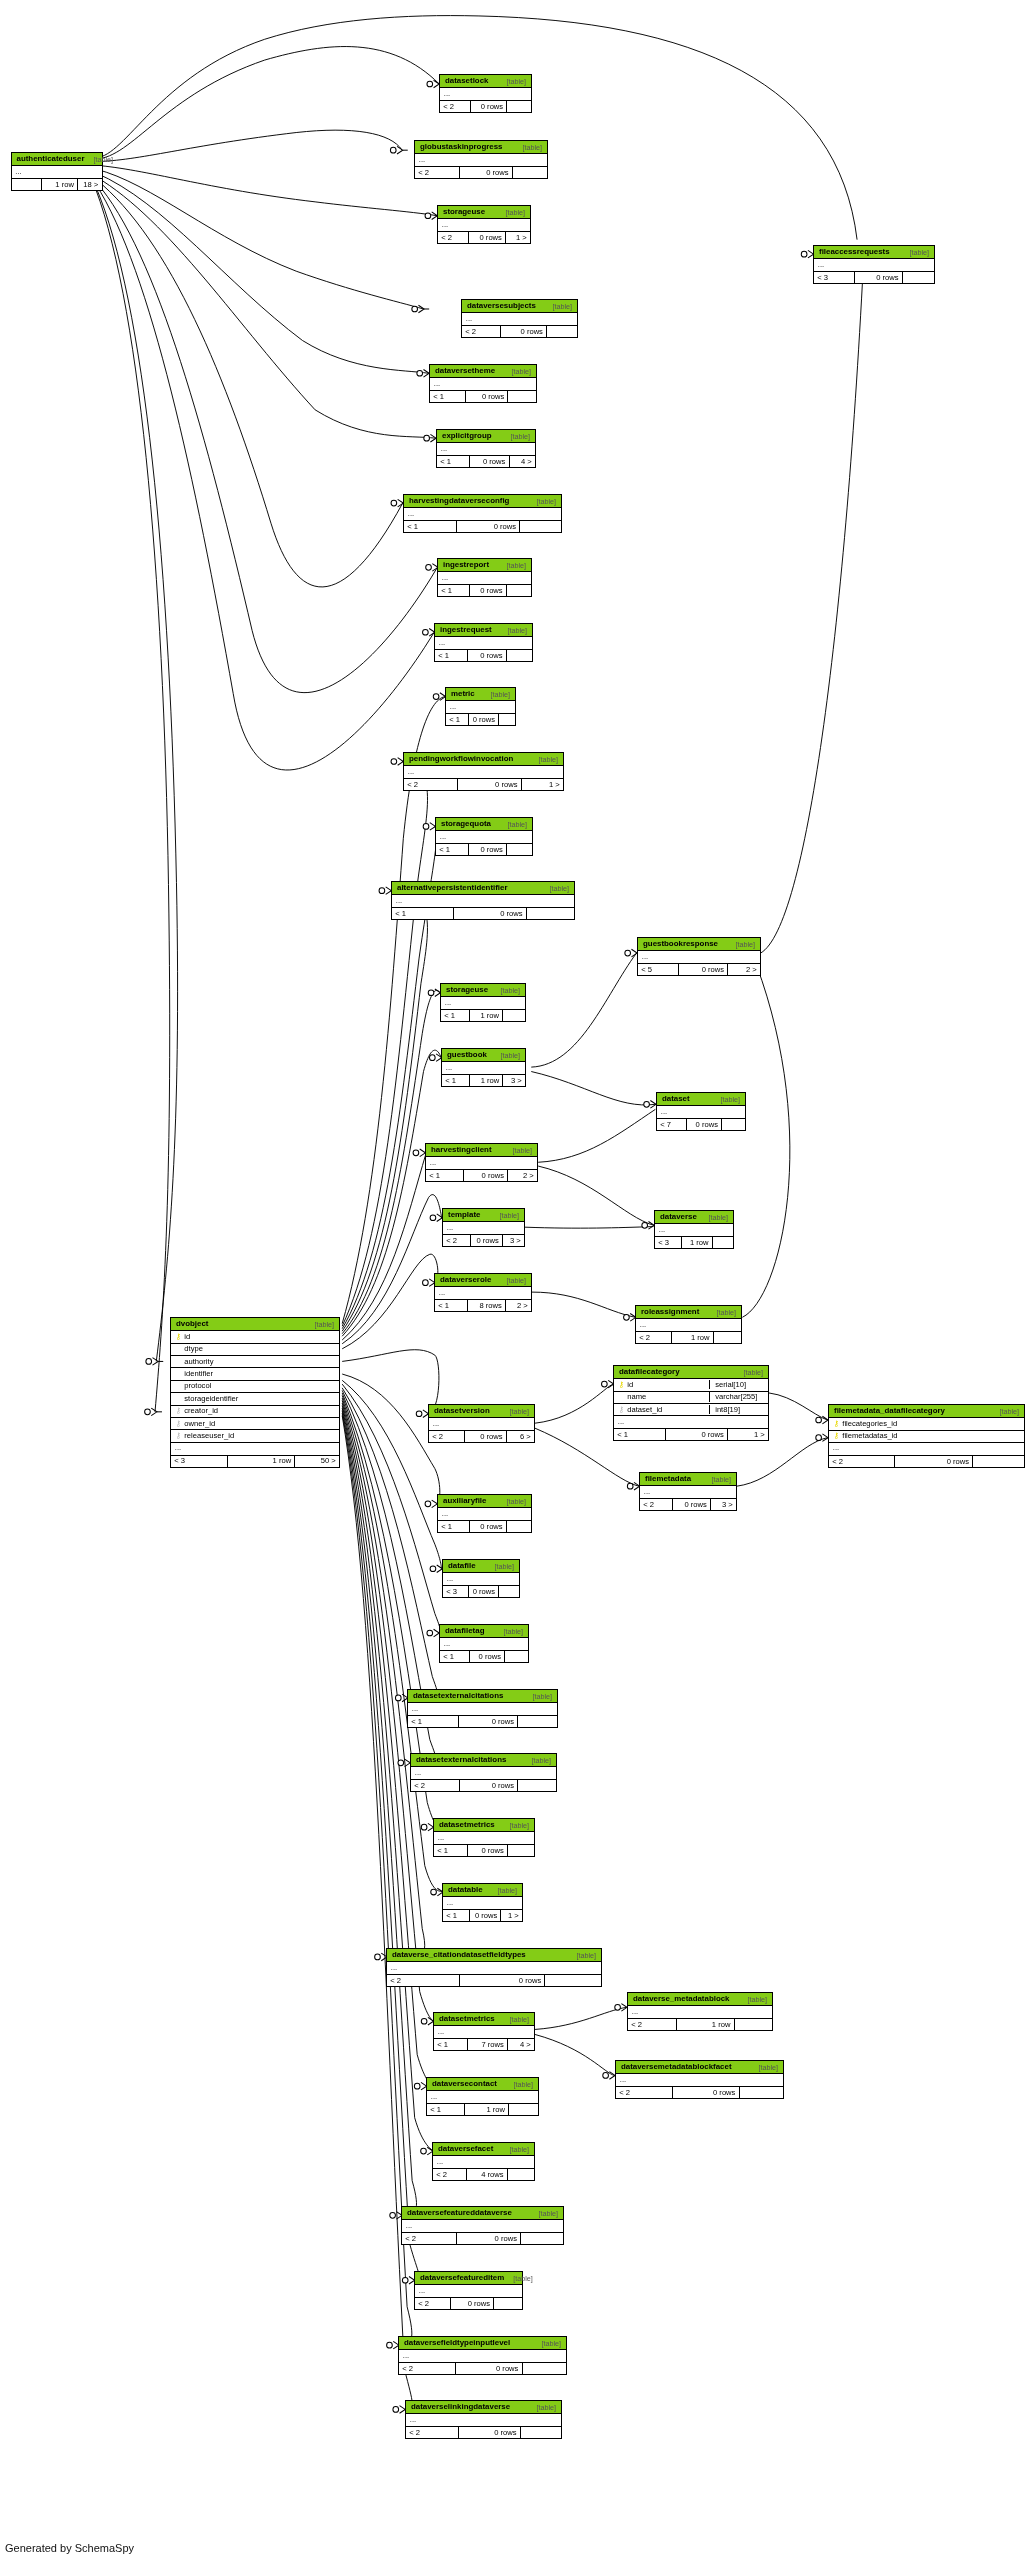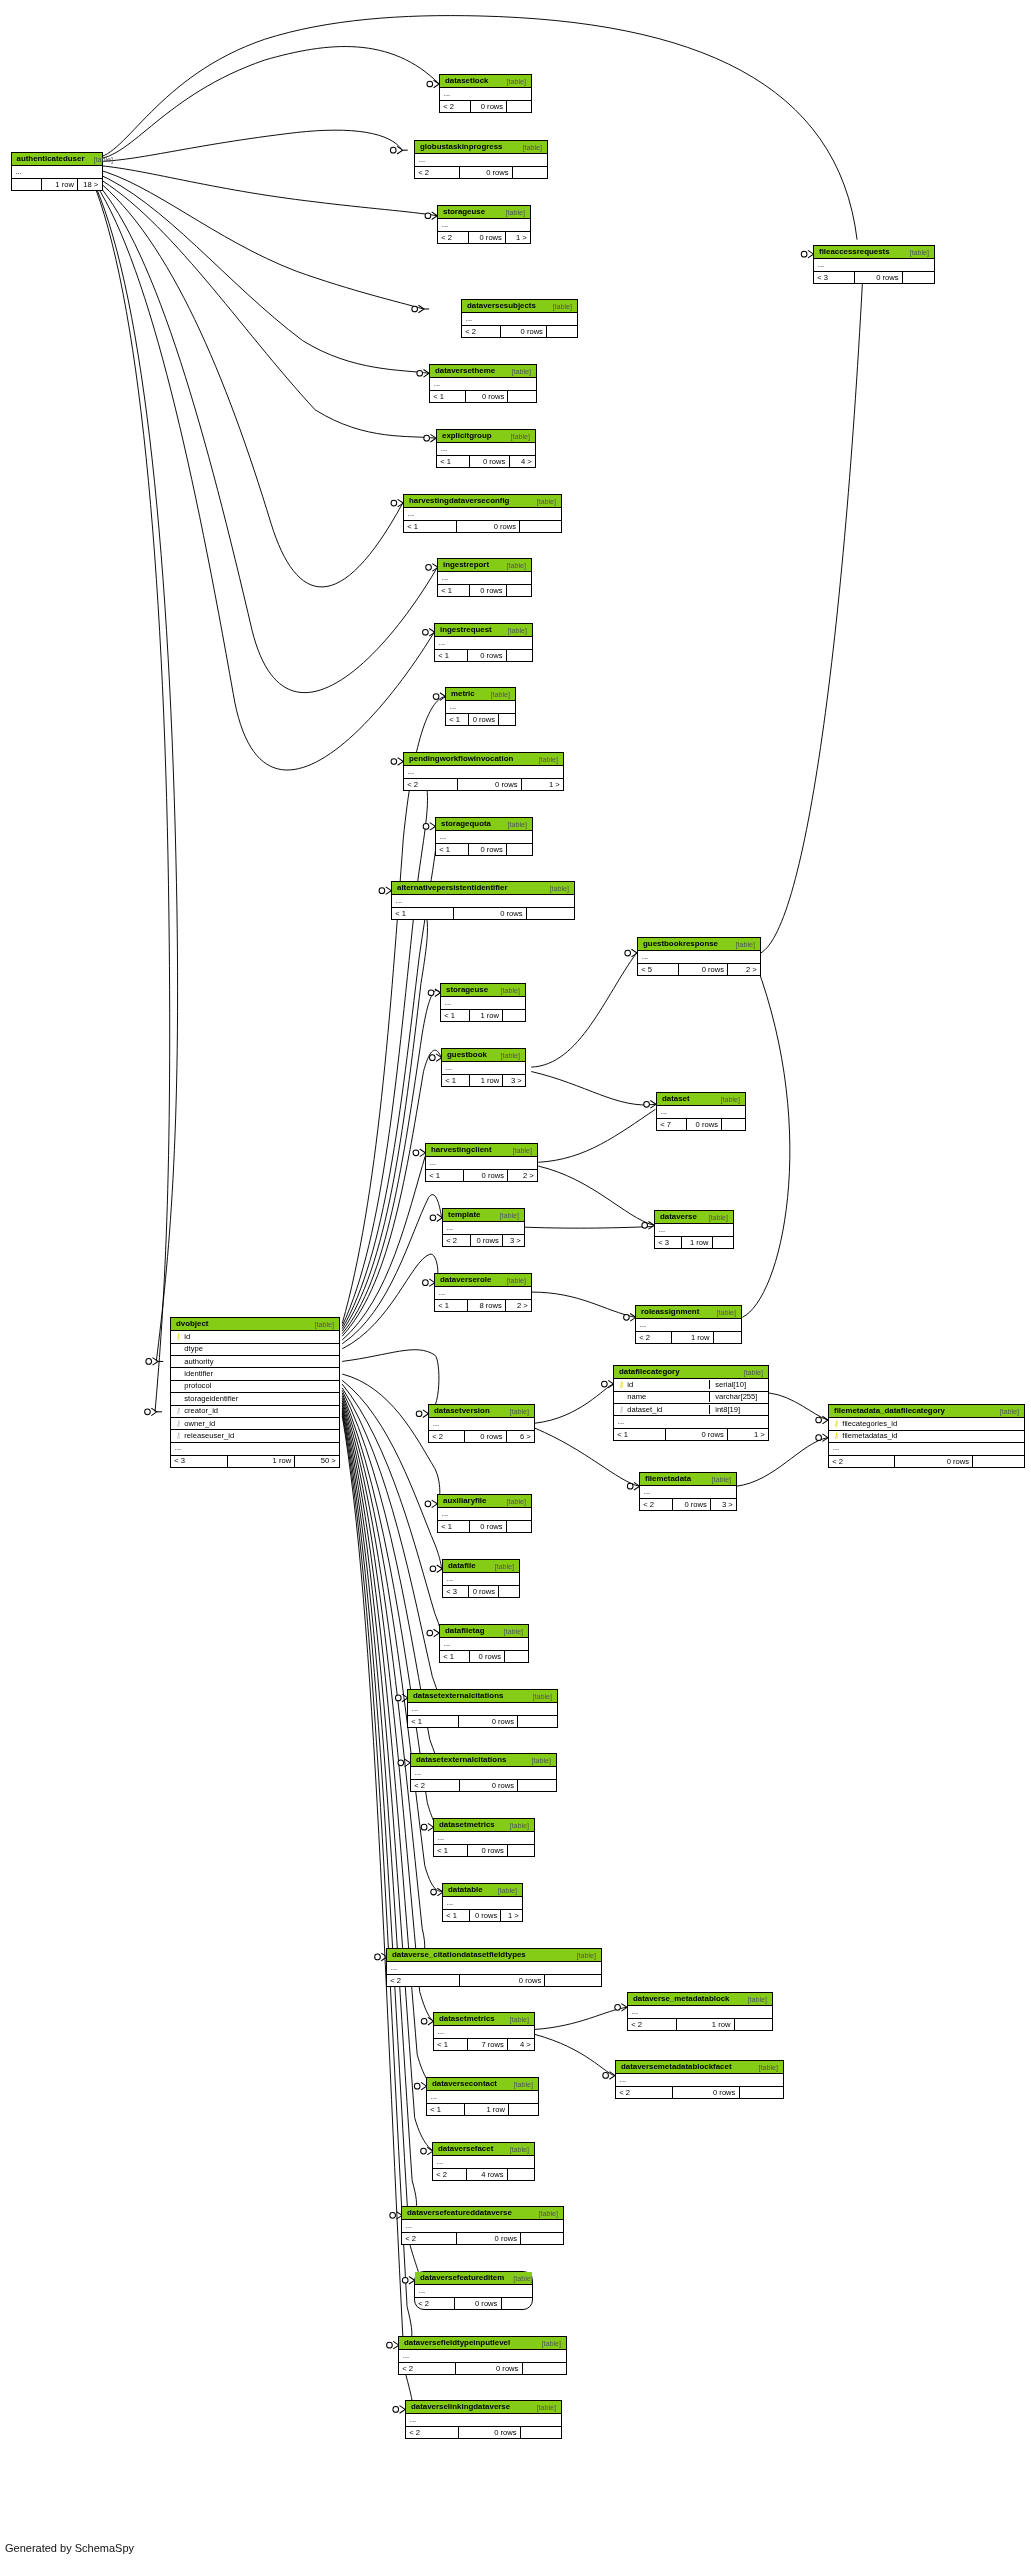--- a/index.html
+++ b/index.html
@@ -724,21 +724,21 @@
           <span class="nm">dataversefeatureddataverse</span>
           <span class="tg">[table]</span>
         </div>
         <div class="dots">...</div>
         <div class="foot">
           <div class="f1">&lt; 2</div>
           <div class="f2">0 rows</div>
           <div class="f3"></div>
         </div>
       </div>
-      <div class="tbl" style="left: 414px; top: 2271px; width: 119px; border-radius: 10px;">
+      <div class="tbl" style="left: 414px; top: 2271px; width: 109px;">
         <div class="hdr">
           <span class="nm">dataversefeatureditem</span>
           <span class="tg">[table]</span>
         </div>
         <div class="dots">...</div>
         <div class="foot">
           <div class="f1">&lt; 2</div>
           <div class="f2">0 rows</div>
           <div class="f3"></div>
         </div>

